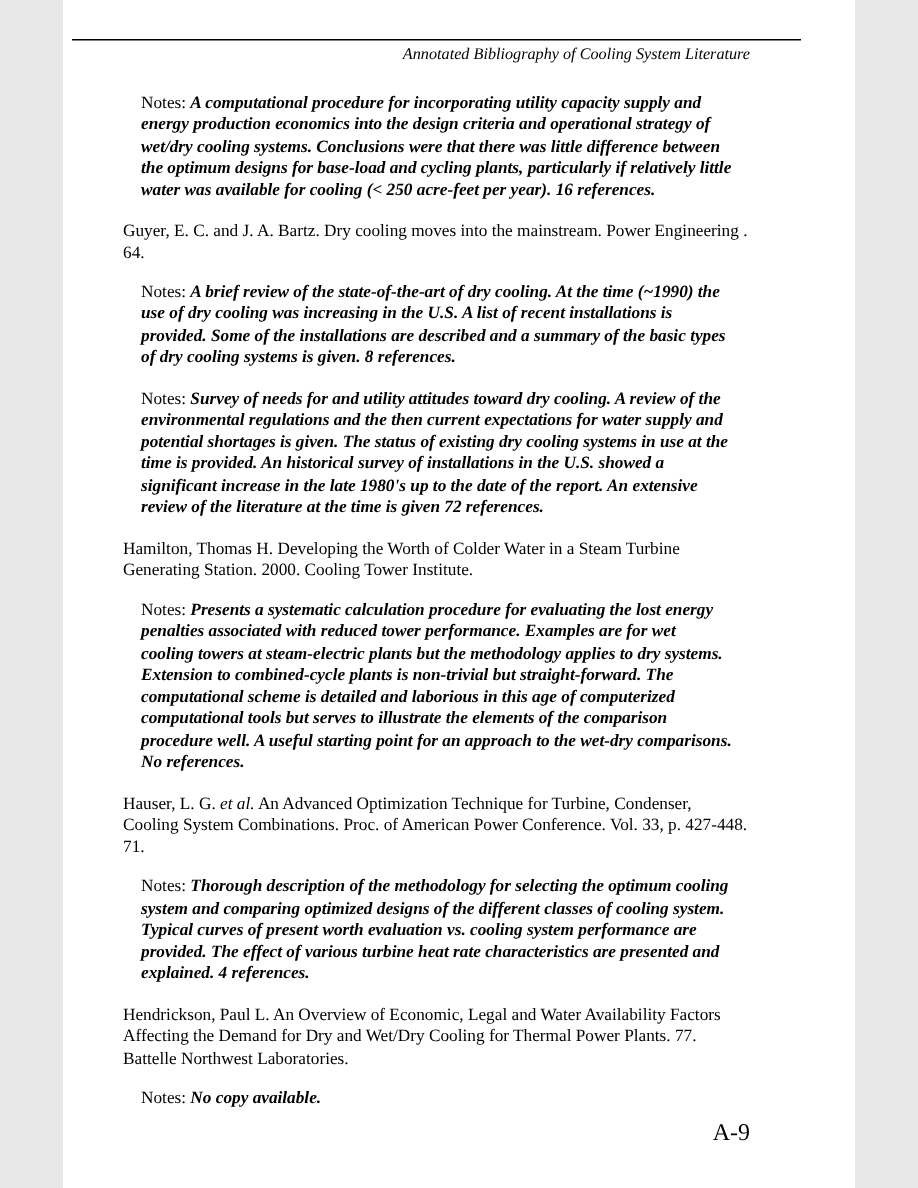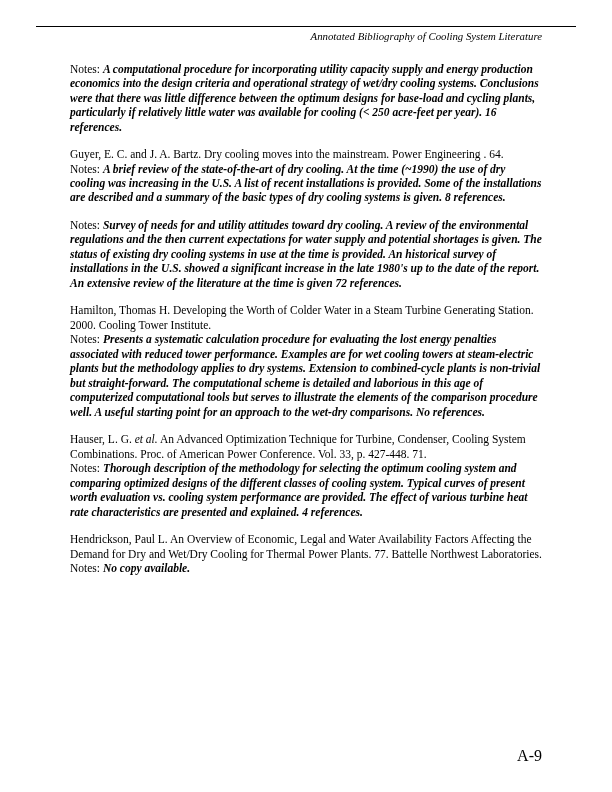--- a/index.html
+++ b/index.html
@@ -2,26 +2,26 @@
 <html><head>
 <meta charset="utf-8">
 <style>
   html, body {
     margin: 0;
     padding: 0;
     background: #e8e8e8;
   }
   .page {
     position: relative;
-    width: 612px;
+    width: 528px;
     height: 792px;
     margin: 0 auto;
     background: #ffffff;
     box-sizing: border-box;
-    padding: 26px 70px 0 70px;
+    padding: 26px 70px 0 40px;
     font-family: "Liberation Serif", serif;
     font-size: 11.5px;
     line-height: 1.26;
     color: #000000;
     overflow: hidden;
   }
   .header-rule {
     border: none;
     border-top: 1px solid #000;
     margin: 0 -34px 3px -34px;
@@ -40,21 +40,21 @@
   }
   .entry {
     margin: 0 0 13px 0;
   }
   .citation {
     margin: 0;
     font-style: normal;
     font-weight: normal;
   }
   .notes-line {
-    margin: 0;
+    margin: 12px;
   }
   .notes-label {
     font-style: normal;
     font-weight: normal;
   }
   .notes-text {
     font-weight: bold;
     font-style: italic;
   }
   .etal {

